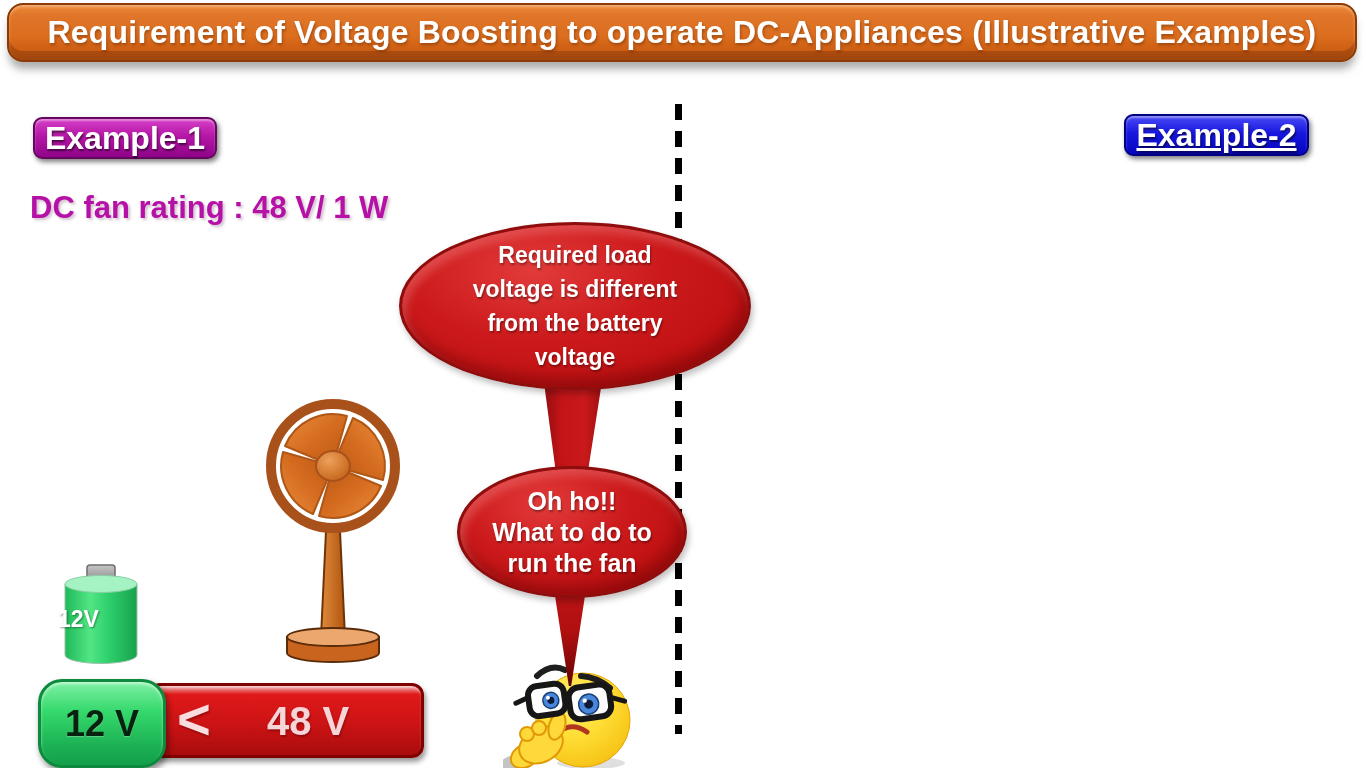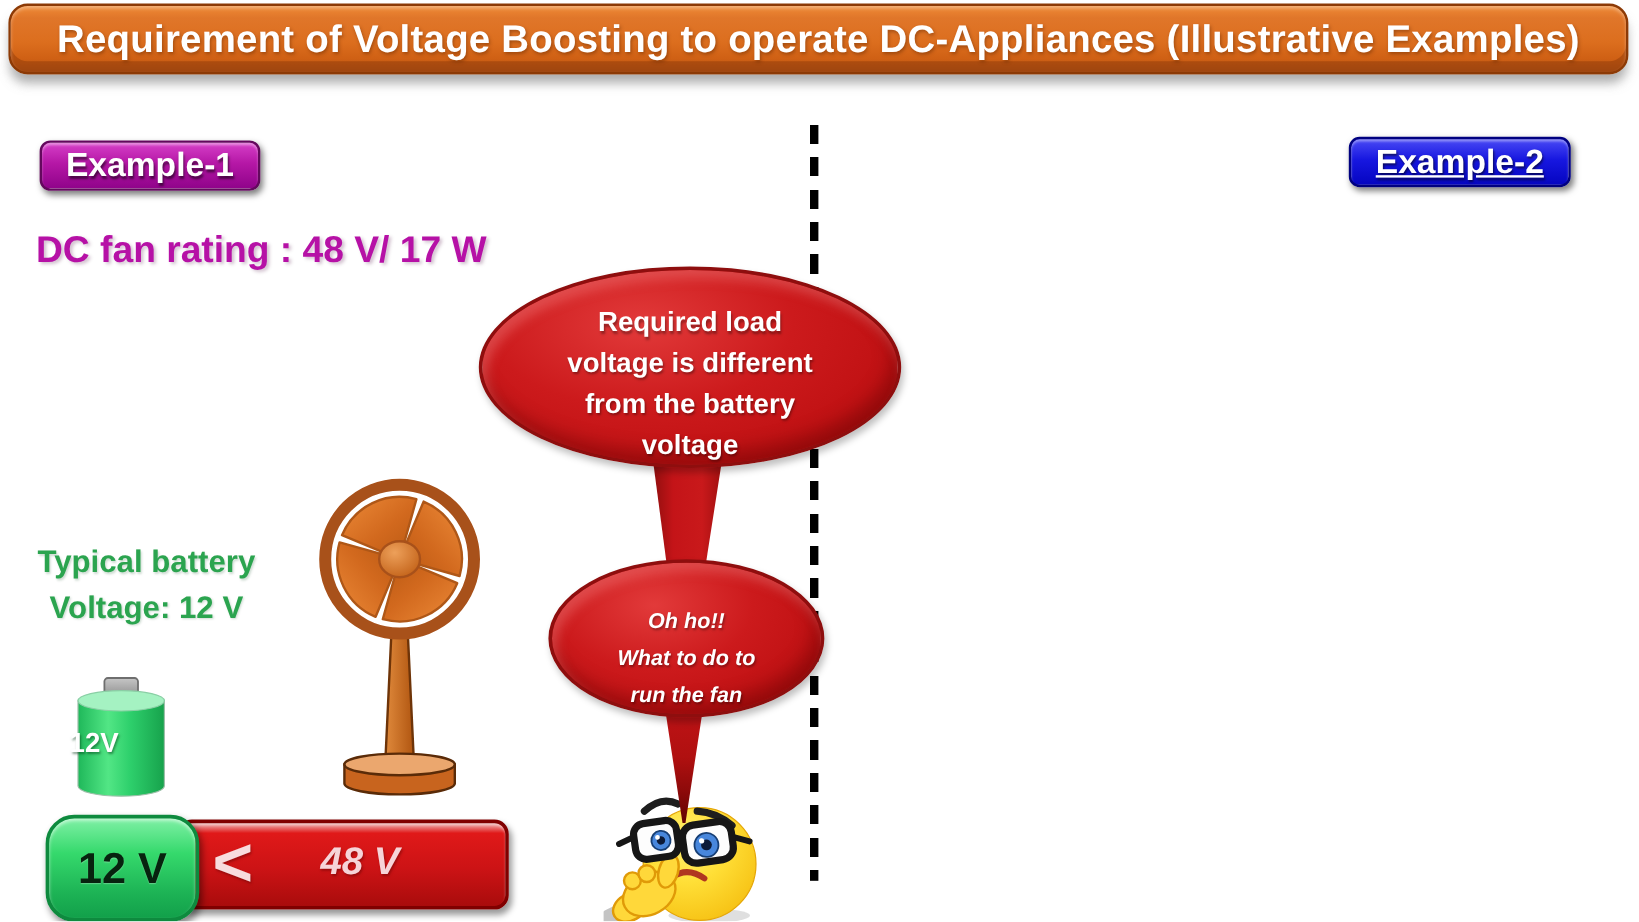--- a/index.html
+++ b/index.html
@@ -20,21 +20,21 @@
   }
   .title-bar span{
     color:#ffffff;font-size:32px;font-weight:bold;letter-spacing:.2px;
     text-shadow:1px 2px 3px rgba(90,35,0,.45);
     text-align:right;
   }
   
   .badge{
     position:absolute;height:38px;border-radius:9px;
     display:flex;align-items:center;justify-content:center;
-    color:#fff;font-weight:bold;font-size:28px;
+    color:#fff;font-weight:bold;font-size:32px;
     text-shadow:1px 2px 2px rgba(0,0,0,.55);
   }
   .badge.ex1{
     left:33px;top:117px;width:180px;
     background:linear-gradient(180deg,#d63fc8 0%,#b517a6 45%,#90038a 100%);
     border:2px solid #63095d;
     box-shadow:2px 3px 5px rgba(0,0,0,.5), inset 0 2px 2px rgba(255,255,255,.4);
   }
   .badge.ex2{
     left:1124px;top:114px;width:181px;
@@ -57,28 +57,28 @@
   
   .divider{
     position:absolute;left:675px;top:104px;width:7px;height:630px;z-index:0;
     background:repeating-linear-gradient(180deg,#000 0 16px,transparent 16px 27px);
   }
   
   .bubble{
     position:absolute;border-radius:50%;
     background:radial-gradient(ellipse at 38% 28%,#e23a3a 0%,#cc1a1c 42%,#c01113 72%,#a40d0d 100%);
     border:3px solid #8e0e0e;color:#fff;font-weight:bold;text-align:center;
-    display:flex;align-items:flex-end;justify-content:center;
+    display:flex;align-items:center;justify-content:center;
     box-shadow:inset 4px 7px 9px rgba(255,150,150,.35),
                inset -5px -9px 14px rgba(90,0,0,.4),
                2px 4px 6px rgba(0,0,0,.25);
   }
   .bubble span{white-space:pre-line;text-shadow:1px 2px 2px rgba(0,0,0,.35);}
   .bubble.large{left:399px;top:222px;width:346px;height:162px;font-size:23px;line-height:34px;z-index:4;}
-  .bubble.small{left:457px;top:466px;width:224px;height:126px;font-size:18px;line-height:31px;z-index:4;font-style:italic;}
+  .bubble.small{left:457px;top:466px;width:224px;height:126px;font-size:25px;line-height:31px;z-index:4;}
   .tail1{
     position:absolute;left:543px;top:375px;width:60px;height:100px;z-index:2;
     background:linear-gradient(90deg,#8e0e0e 0%,#c41418 30%,#c9191b 70%,#9e0f0f 100%);
     clip-path:polygon(0 0,100% 0,74% 100%,22% 100%);
   }
   .tail2{
     position:absolute;left:550px;top:576px;width:40px;height:110px;z-index:3;
     background:linear-gradient(180deg,#c41418 0%,#b01010 50%,#8e0a0a 75%,#600202 100%);
     clip-path:polygon(5% 0,95% 0,53% 100%,47% 100%);
   }
@@ -95,22 +95,22 @@
     position:absolute;left:148px;top:683px;width:270px;height:69px;z-index:1;
     background:linear-gradient(180deg,#f0b6b6 0%,#e01919 12%,#cc1315 55%,#a90c0c 100%);
     border:3px solid #800000;border-radius:12px;
     box-shadow:2px 4px 5px rgba(0,0,0,.4), inset 0 2px 2px rgba(255,255,255,.35);
   }
   .cmp-lt{
     position:absolute;left:26px;top:-2px;font-size:58px;line-height:69px;
     font-weight:bold;color:#f8dcde;text-shadow:1px 2px 2px rgba(80,0,0,.4);
   }
   .cmp-right{
-    position:absolute;left:116px;top:13px;font-size:32px;
-    font-weight:bold;color:#f6d4d8;text-shadow:1px 2px 2px rgba(80,0,0,.4);font-style:italic;
+    position:absolute;left:116px;top:13px;font-size:40px;
+    font-weight:bold;color:#f6d4d8;text-shadow:1px 2px 2px rgba(80,0,0,.4);
   }
   .cmp-green{
     position:absolute;left:38px;top:679px;width:122px;height:83px;z-index:2;
     background:linear-gradient(180deg,#7ff0a5 0%,#35d96c 35%,#1db355 75%,#12a04a 100%);
     border:3px solid #0e8a3e;border-radius:24px;
     display:flex;align-items:center;justify-content:center;
     font-size:36px;font-weight:bold;color:#07230f;
     box-shadow:2px 4px 6px rgba(0,0,0,.45), inset 0 2px 3px rgba(255,255,255,.55);
     text-shadow:0 1px 1px rgba(255,255,255,.3);
   }
@@ -124,24 +124,22 @@
 
   <div class="title-bar">
     <span>Requirement of Voltage Boosting to operate DC-Appliances (Illustrative Examples)</span>
   </div>
 
   <div class="divider"></div>
 
   <div class="badge ex1">Example-1</div>
   <div class="badge ex2">Example-2</div>
 
-  <div class="dc-rating">DC fan rating : 48 V/ 17 W</div>
-
-  <div class="green-caption">Typical battery
-Voltage: 12 V</div>
+  <div class="dc-rating">DC fan rating : 48 V/ 1 W</div>
+
 
   <div class="tail1"></div>
   <div class="tail2"></div>
 
   <div class="bubble large">
     <span>Required load
 voltage is different
 from the battery
 voltage</span>
   </div>

